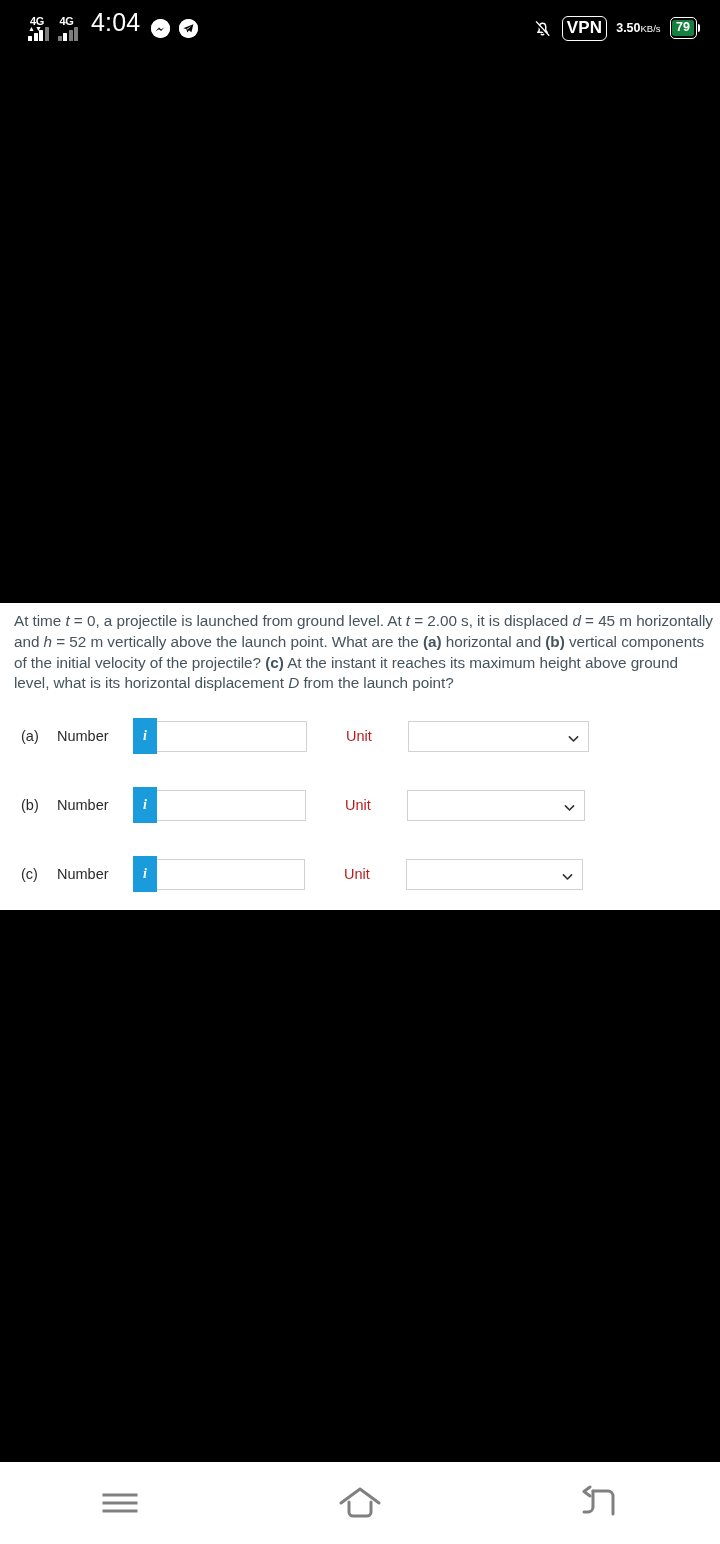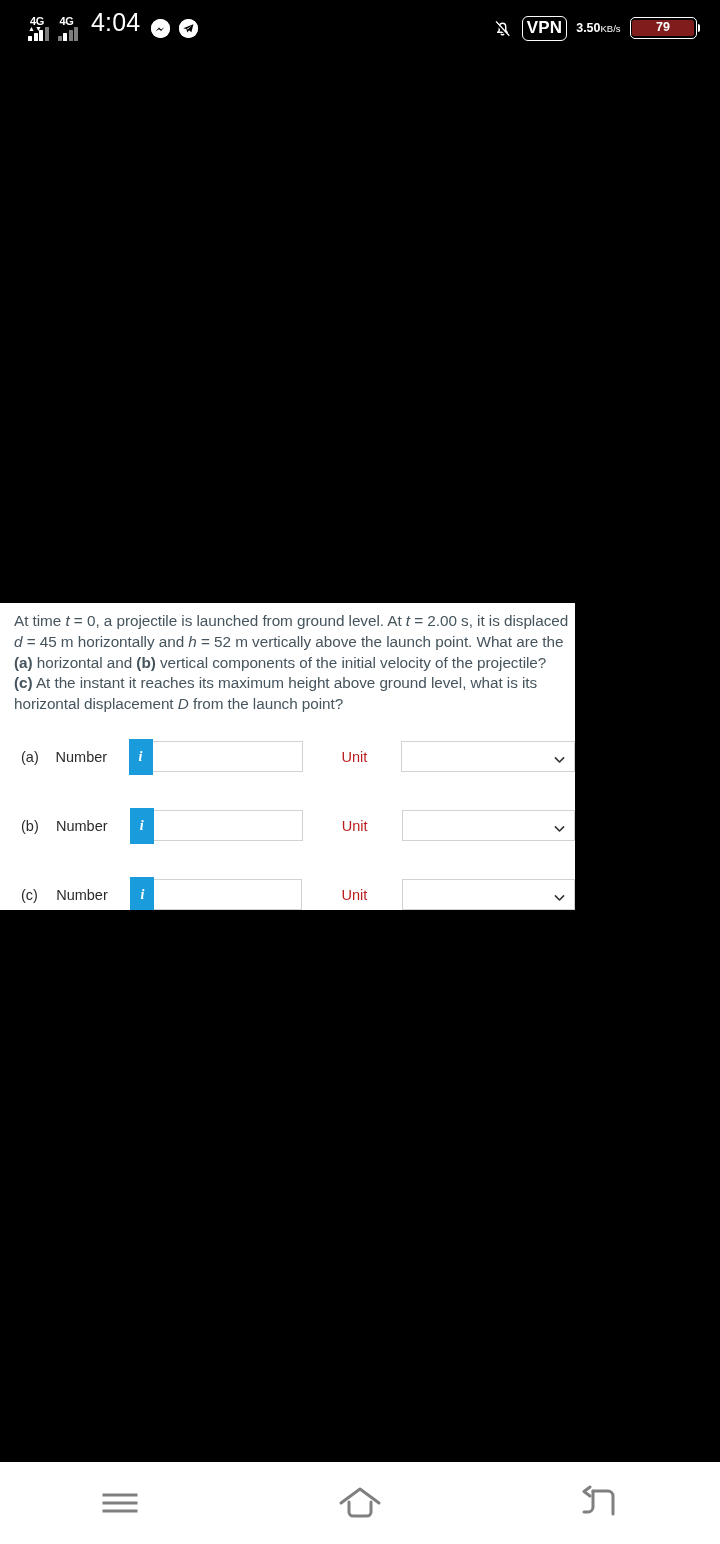--- a/index.html
+++ b/index.html
@@ -56,29 +56,29 @@
   .netspeed .val { font-size:12.5px; font-weight:700; }
   .netspeed .unit { font-size:9.5px; font-weight:400; margin-top:1.5px; }
   .battery {
     display:flex; align-items:center;
   }
   .battery .shell {
     border:1.8px solid #fff; border-radius:5px;
     padding:1.5px; display:flex; align-items:center;
   }
   .battery .fill {
-    background:#7f1d1d; border-radius:2.5px;
+    background:#15803d; border-radius:2.5px;
     font-size:12.5px; font-weight:700; color:#fff;
-    padding:1px 24px 2px; line-height:1.05;
+    padding:1px 4px 2px; line-height:1.05;
   }
   .battery .nub { width:2.5px; height:8px; background:#fff; border-radius:0 2px 2px 0; margin-left:1px; }
 
   
   .content {
-    position:absolute; top:603px; left:0; width:575px; height:307px;
+    position:absolute; top:603px; left:0; width:720px; height:307px;
     background:#ffffff; overflow:hidden;
   }
   .question {
     padding:8px 6px 0 14px;
     color:#45545d;
     font-size:15.3px;
     line-height:20.8px;
     letter-spacing:-0.05px;
     white-space:pre-wrap;
   }

